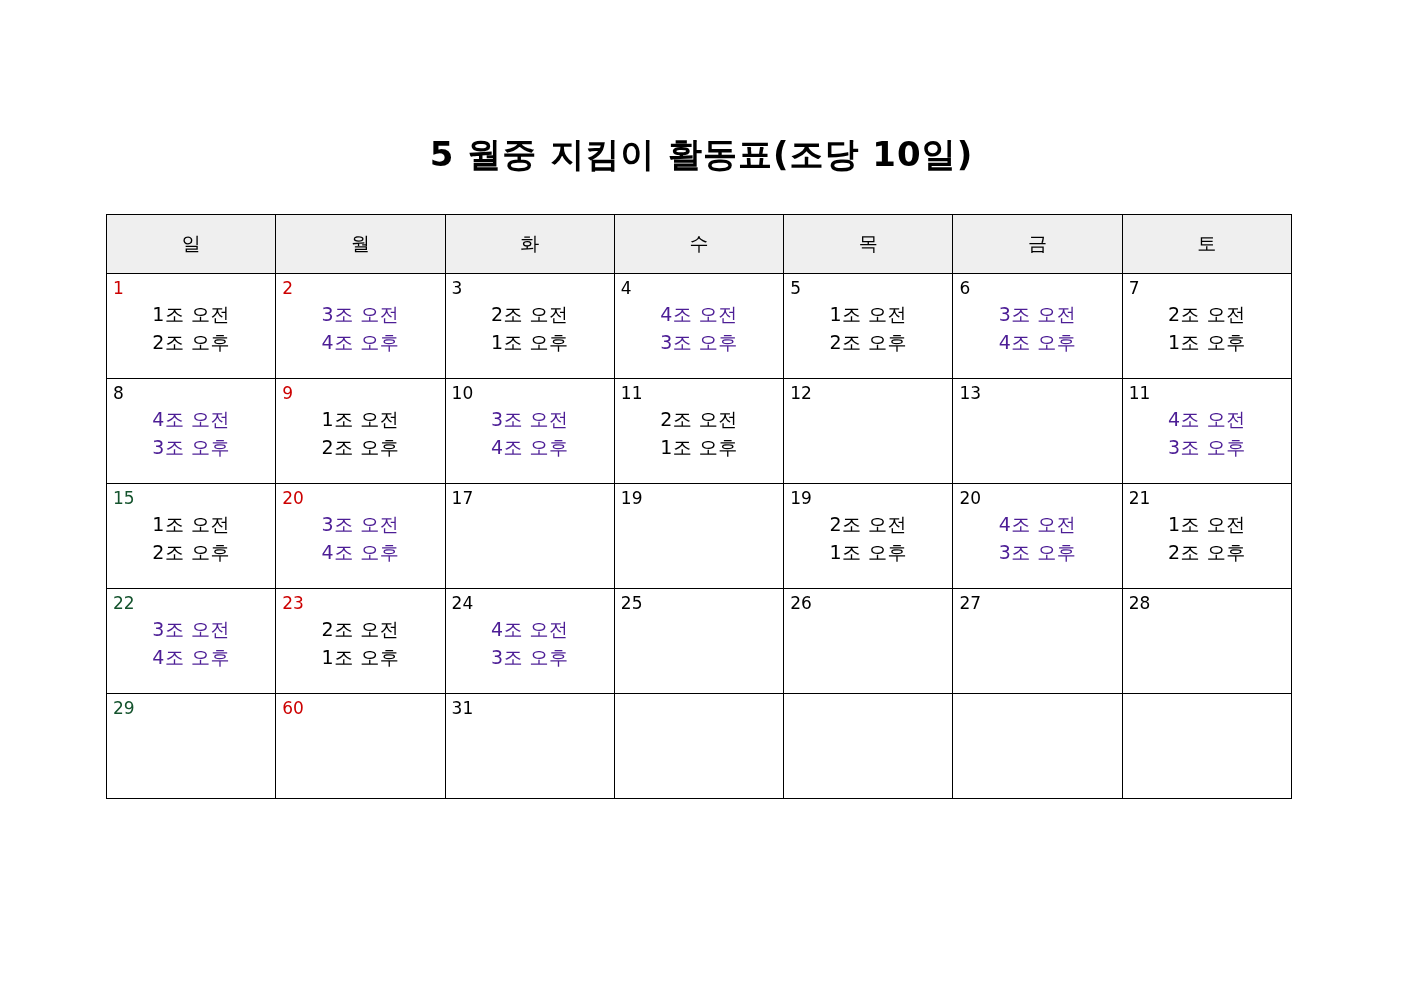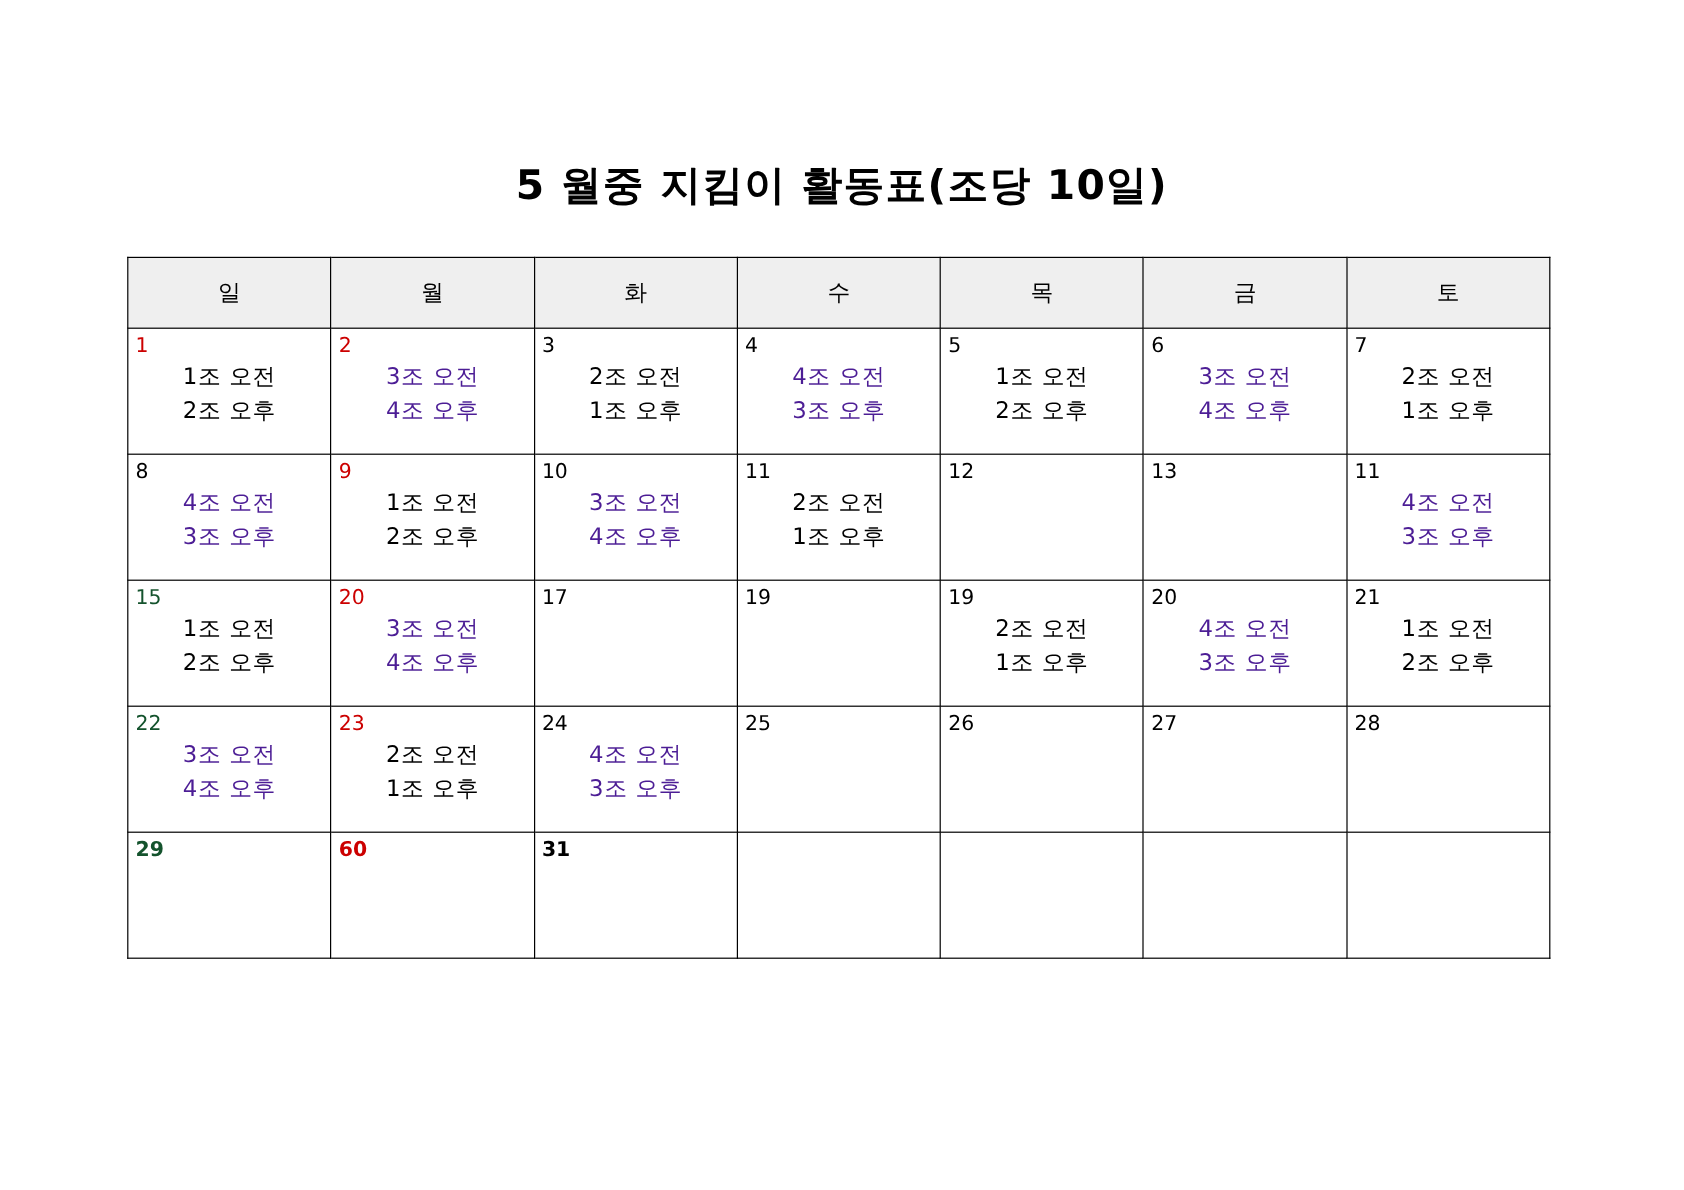--- a/index.html
+++ b/index.html
@@ -54,21 +54,20 @@
     text-align: center;
     vertical-align: middle;
     font-family: "DejaVu Sans", sans-serif;
   }
   table.calendar td {
     height: 104px;
     width: 169.4px;
   }
   td.short-row {
     height: 118px;
-    font-weight: bold;
   }
   .daynum {
     font-size: 17px;
     line-height: 20px;
     padding: 4px 0 0 6px;
     font-family: "DejaVu Sans", sans-serif;
   }
   .daynum.holiday { color: #cc0000; }
   .daynum.blue { color: #14532d; }
   .daynum.normal { color: #000000; }

